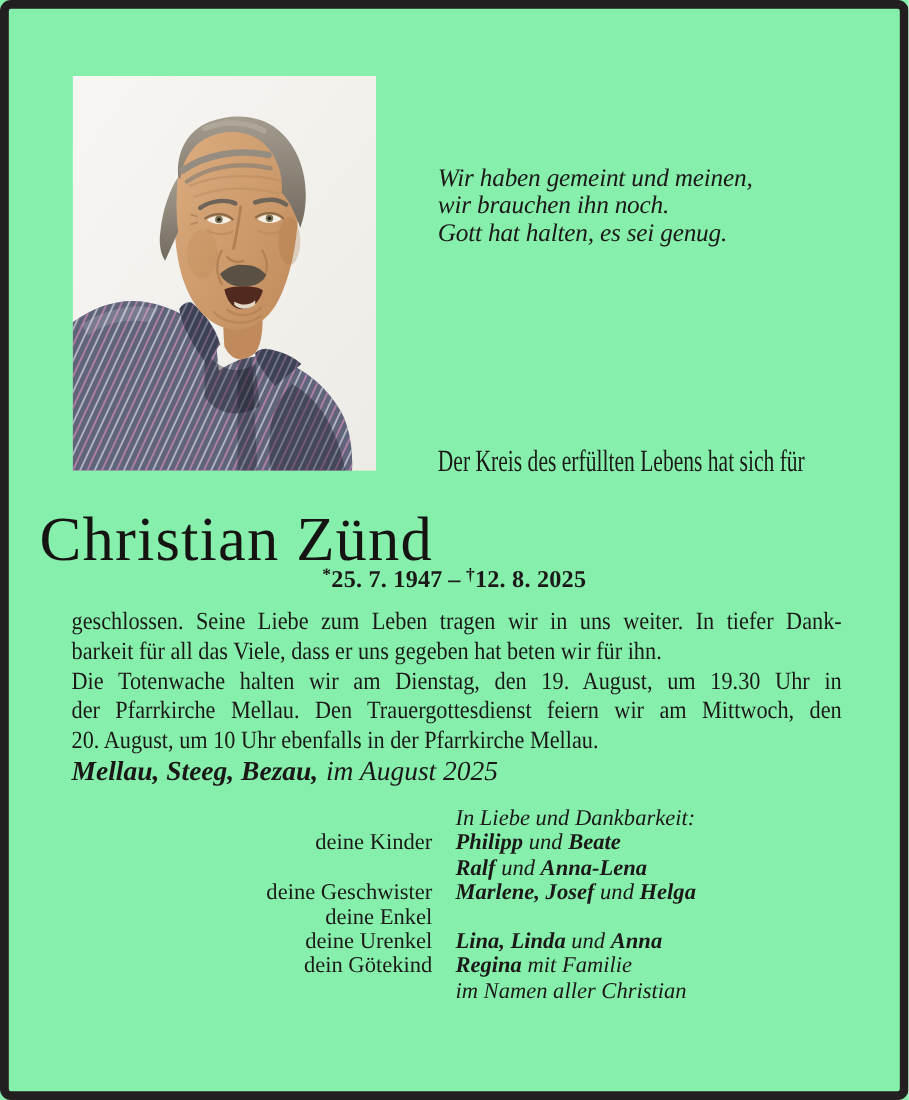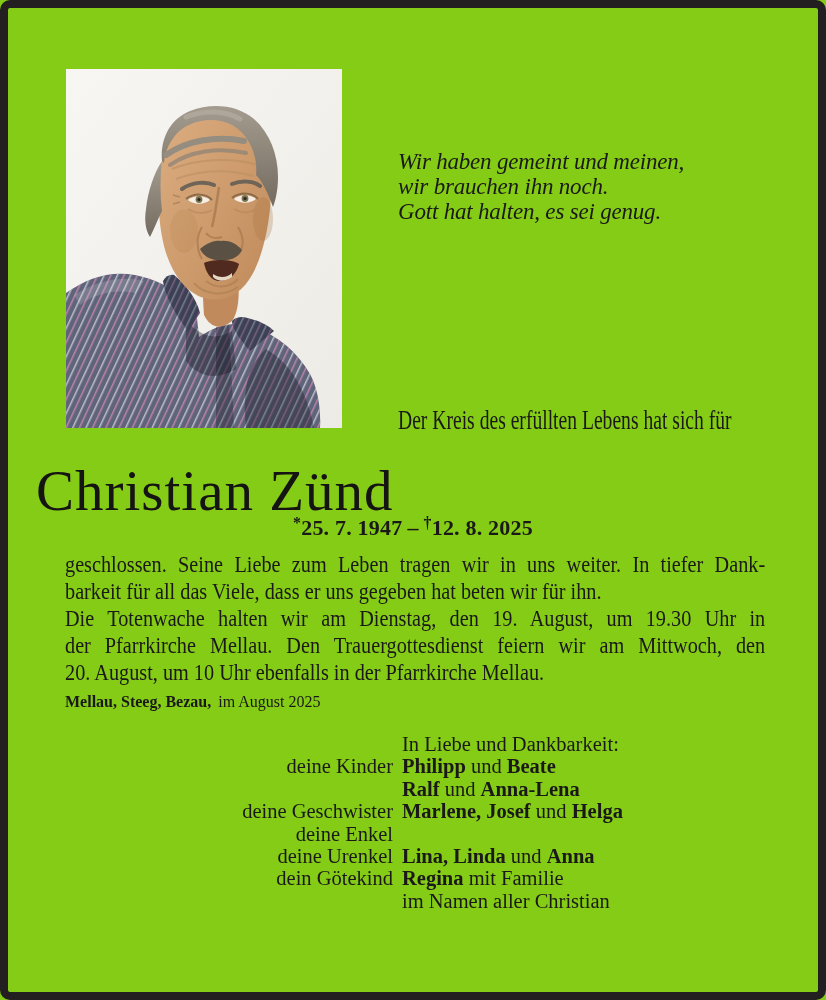--- a/index.html
+++ b/index.html
@@ -5,21 +5,21 @@
   html, body { margin: 0; padding: 0; }
   body {
     width: 826px; height: 1000px;
     background: #ffffff;
     font-family: "Liberation Serif", serif;
     color: #1b1918;
   }
   .page {
     position: relative;
     width: 826px; height: 1000px;
-    background: #84cc16;
+    background: #86efac;
     overflow: hidden;
   }
   .frame {
     position: absolute; inset: 0;
     border: 8px solid #231f20;
     border-radius: 10px;
     pointer-events: none;
     z-index: 5;
   }
   .photo {
@@ -61,32 +61,32 @@
     position: absolute; left: 65px; top: 551px;
     width: 778px;
     font-size: 22.5px; line-height: 27px;
     transform: scaleX(0.90);
     transform-origin: 0 0;
   }
   .body-line { text-align: left; }
   .body-line.justify { text-align: justify; text-align-last: justify; }
   .place-date {
     position: absolute; left: 65px; top: 688px;
-    font-size: 16px; line-height: 27px;
+    font-size: 25px; line-height: 27px; font-style: italic;
   }
   .place-date .pd-places { font-weight: bold; }
   .place-date .pd-date { margin-left: 7px; }
   .closing {
     position: absolute; left: 65px; top: 733px;
     width: 745px;
     font-size: 20.5px; line-height: 22.4px;
   }
   .closing-row { display: flex; }
   .closing-label { width: 328px; flex: none; text-align: right; }
-  .closing-names { margin-left: 9px; white-space: nowrap; }
+  .closing-names { margin-left: 21px; white-space: nowrap; font-style: italic; }
   .closing-names .bold { font-weight: bold; }
 </style>
 </head>
 <body>
 
 <div class="page">
   <div class="frame"></div>
 
   <svg class="photo" viewBox="0 0 276 359" role="img" aria-label="Portrait of a smiling elderly man with gray hair and a mustache, wearing a dark slate-blue shirt with diagonal pink and white pinstripes, on a light neutral background">
     <defs>

